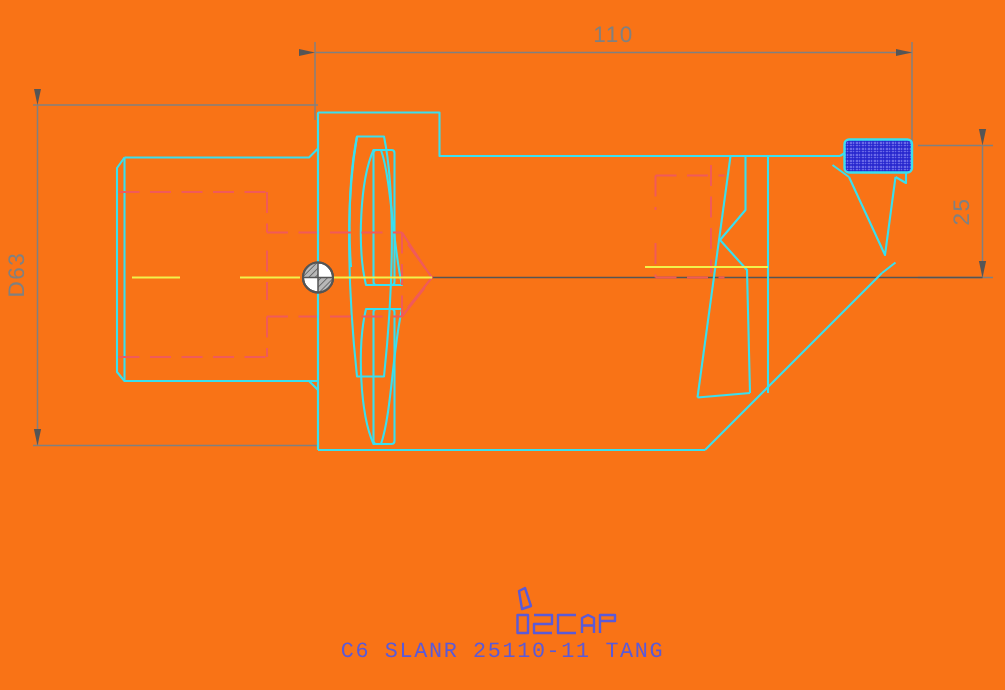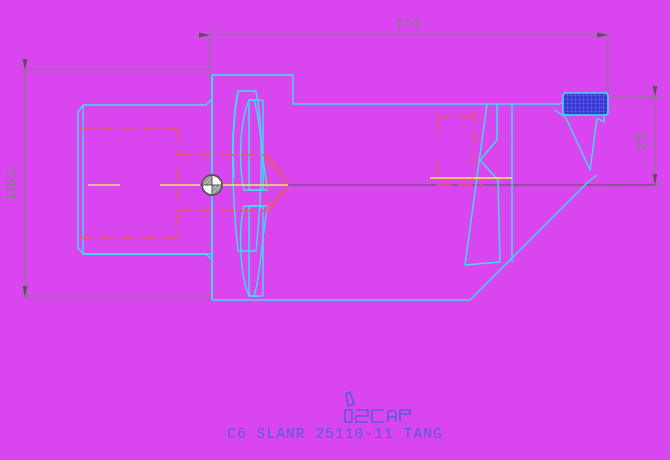--- a/index.html
+++ b/index.html
@@ -8,21 +8,21 @@
     padding: 0;
     background: #ffffff;
   }
   body {
     font-family: "Liberation Sans", sans-serif;
   }
   #drawing-root {
     position: relative;
     width: 670px;
     height: 460px;
-    background: #d946ef;
+    background: #f97316;
     overflow: hidden;
   }
   #cad-svg {
     display: block;
     width: 670px;
     height: 460px;
   }
   .dim-text {
     font-family: "Liberation Sans", sans-serif;
     font-size: 15px;

